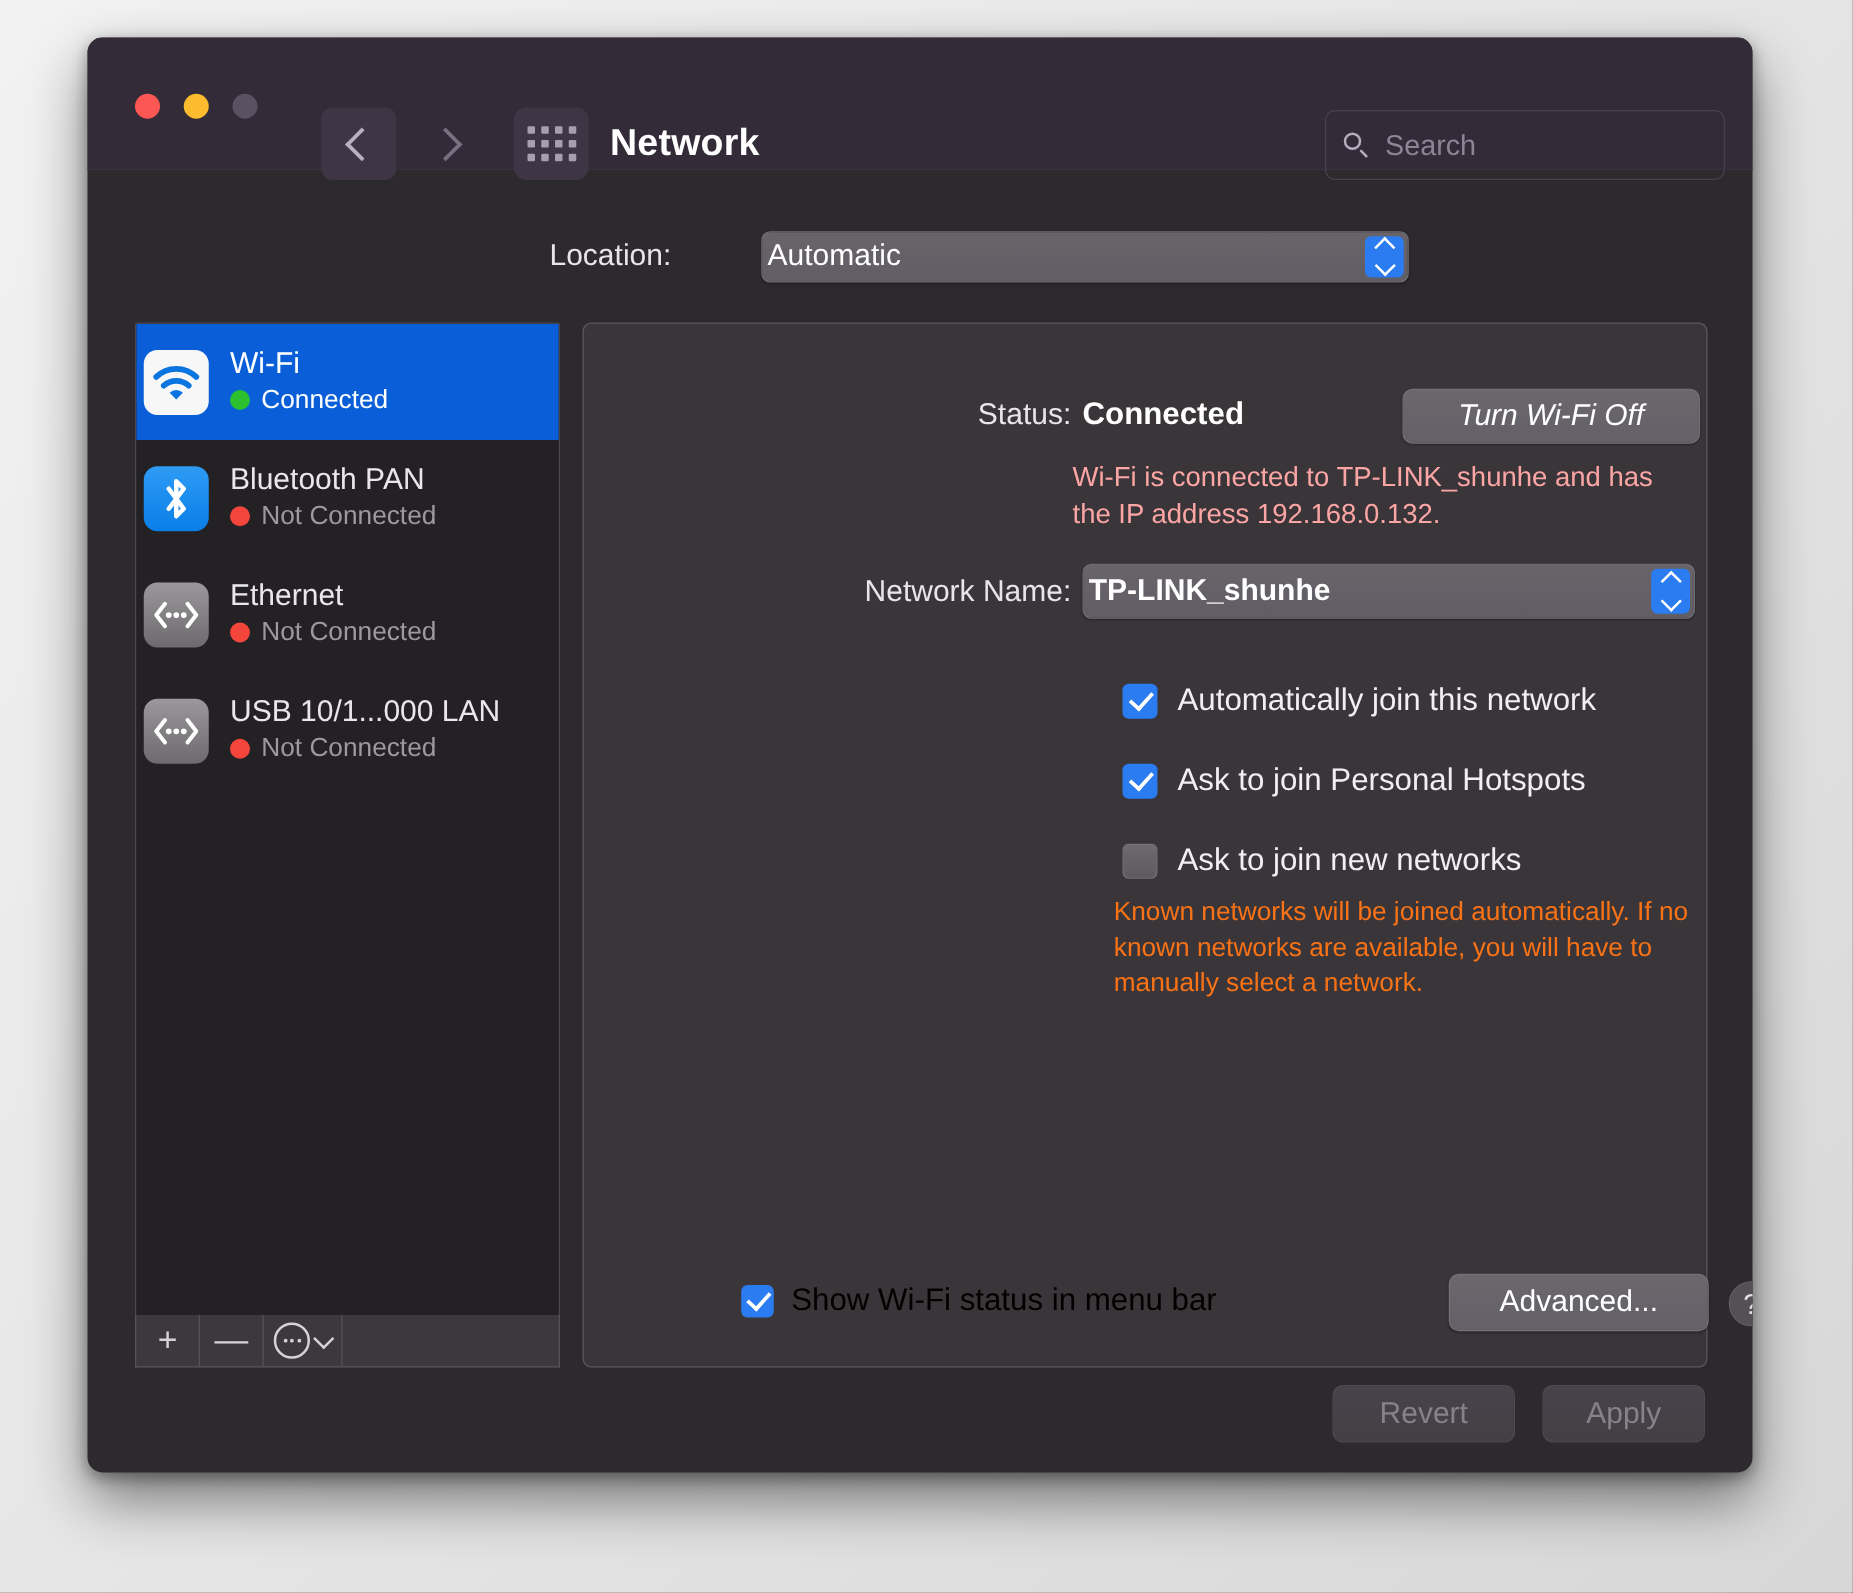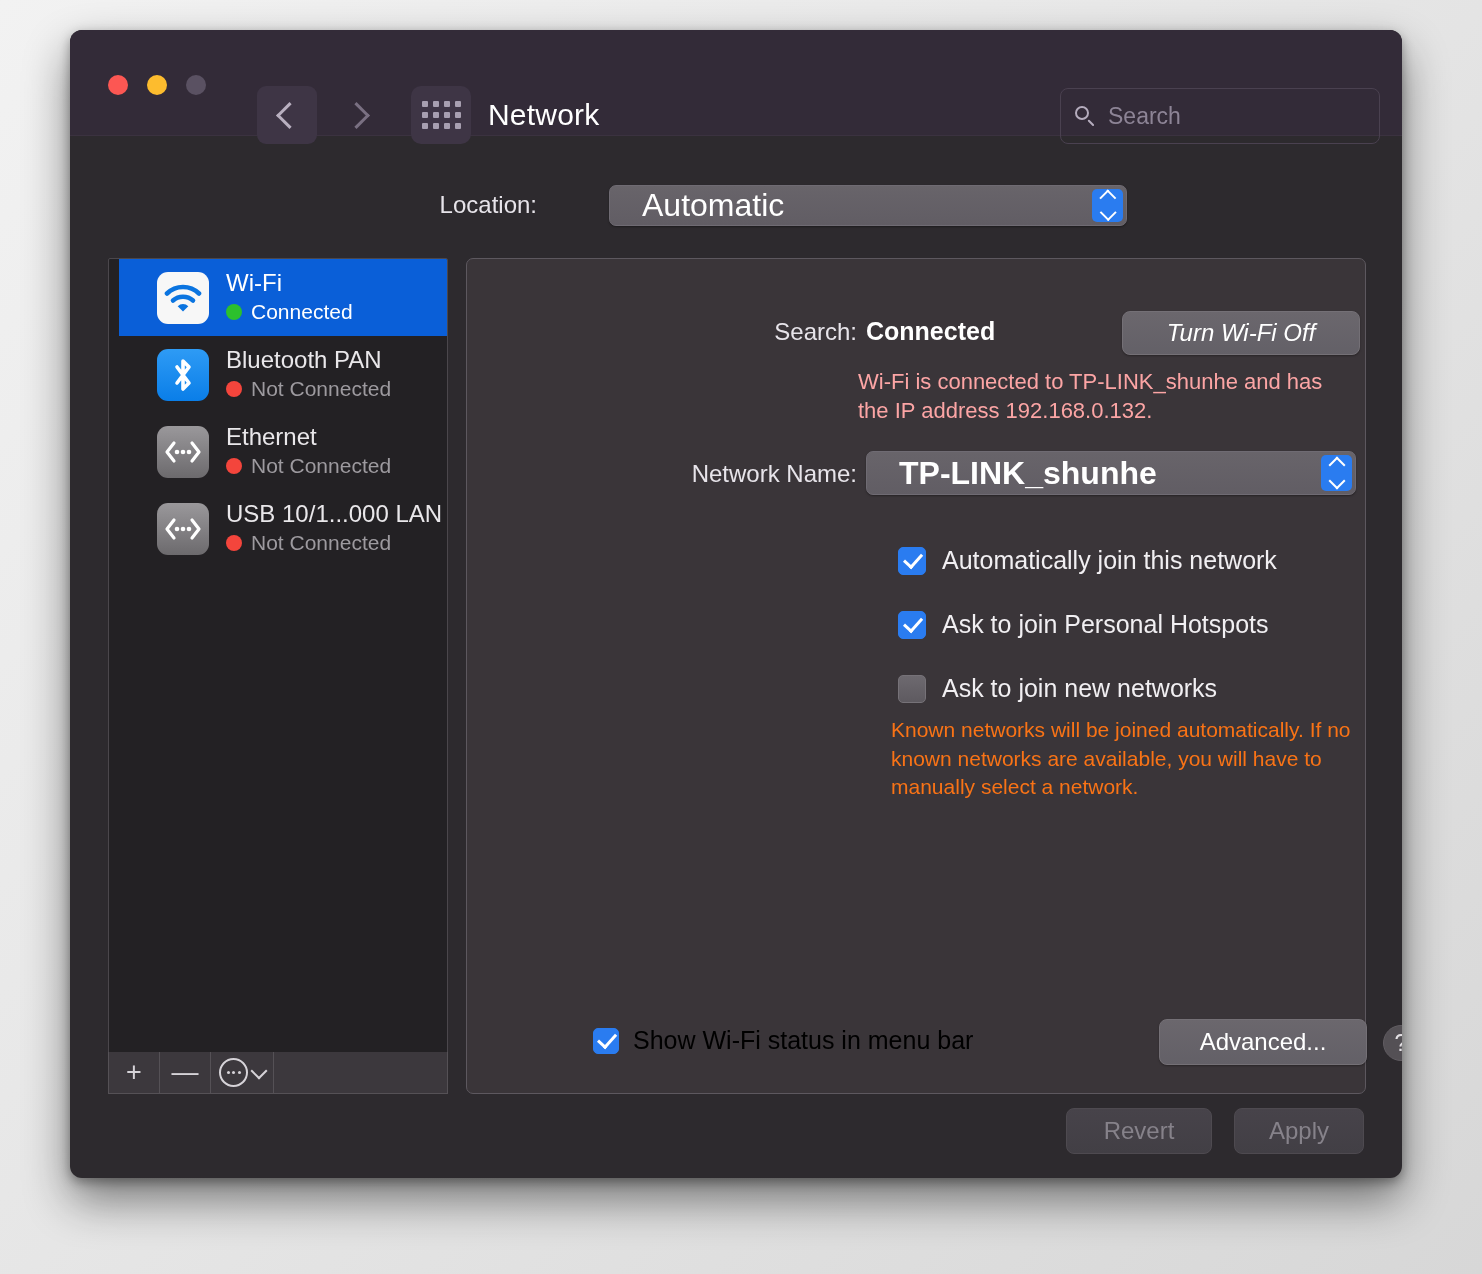--- a/index.html
+++ b/index.html
@@ -100,21 +100,21 @@
   }
 
   .win-title {
     position: absolute;
     left: 418px;
     top: 56px;
     height: 58px;
     display: flex;
     align-items: center;
     font-size: 30px;
-    font-weight: normal;
+    font-weight: bold;
     color: #ffffff;
     letter-spacing: .2px;
   }
 
   .search {
     position: absolute;
     right: 22px;
     top: 58px;
     width: 320px;
     height: 56px;
@@ -177,23 +177,23 @@
     border: 1px solid #6f6b73;
     border-radius: 7px;
     height: 41px;
     display: flex;
     align-items: center;
     box-sizing: border-box;
     position: relative;
     box-shadow: 0 1px 2px rgba(0,0,0,.35);
   }
   .popup .val {
-    font-size: 32px;
+    font-size: 24px;
     color: #ffffff;
-    padding-left: 32px;
+    padding-left: 4px;
     white-space: nowrap;
     overflow: hidden;
   }
   .stepper {
     position: absolute;
     right: 3px;
     top: 3px;
     bottom: 3px;
     width: 31px;
     border-radius: 5px;
@@ -226,26 +226,25 @@
     top: 228px;
     width: 340px;
     height: 797px;
     background: #232124;
     border: 1px solid #4b474c;
     border-radius: 2px;
     box-sizing: border-box;
     overflow: hidden;
   }
   .svc {
-    height: 77px;
-    display: flex;
-    align-items: center;
-    padding-left: 38px;
-    box-sizing: border-box;
-    margin-left: 10px;
+    height: 93px;
+    display: flex;
+    align-items: center;
+    padding-left: 6px;
+    box-sizing: border-box;
   }
   .svc.selected { background: #0a5fd8; }
   .svc .ico {
     width: 52px; height: 52px;
     border-radius: 11px;
     flex: 0 0 auto;
     margin-right: 17px;
     display: flex;
     align-items: center;
     justify-content: center;
@@ -648,21 +647,21 @@
           <i></i>
         </span>
       <span class="caret"></span>
     </div>
     <div class="sb-fill"></div>
   </div>
 
   <div class="panel">
 
     <div class="status-row">
-      <div class="field-label" id="status-label">Search:</div>
+      <div class="field-label" id="status-label">Status:</div>
       <div id="status-value">Connected</div>
       <div class="btn" id="turn-wifi-off">Turn Wi-Fi Off</div>
     </div>
 
     <div class="status-desc">Wi-Fi is connected to TP-LINK_shunhe and has the IP address 192.168.0.132.</div>
 
     <div class="nn-row">
       <div class="field-label" id="network-name-label">Network Name:</div>
       <div class="popup" id="network-name-popup">
         <span class="val">TP-LINK_shunhe</span>

